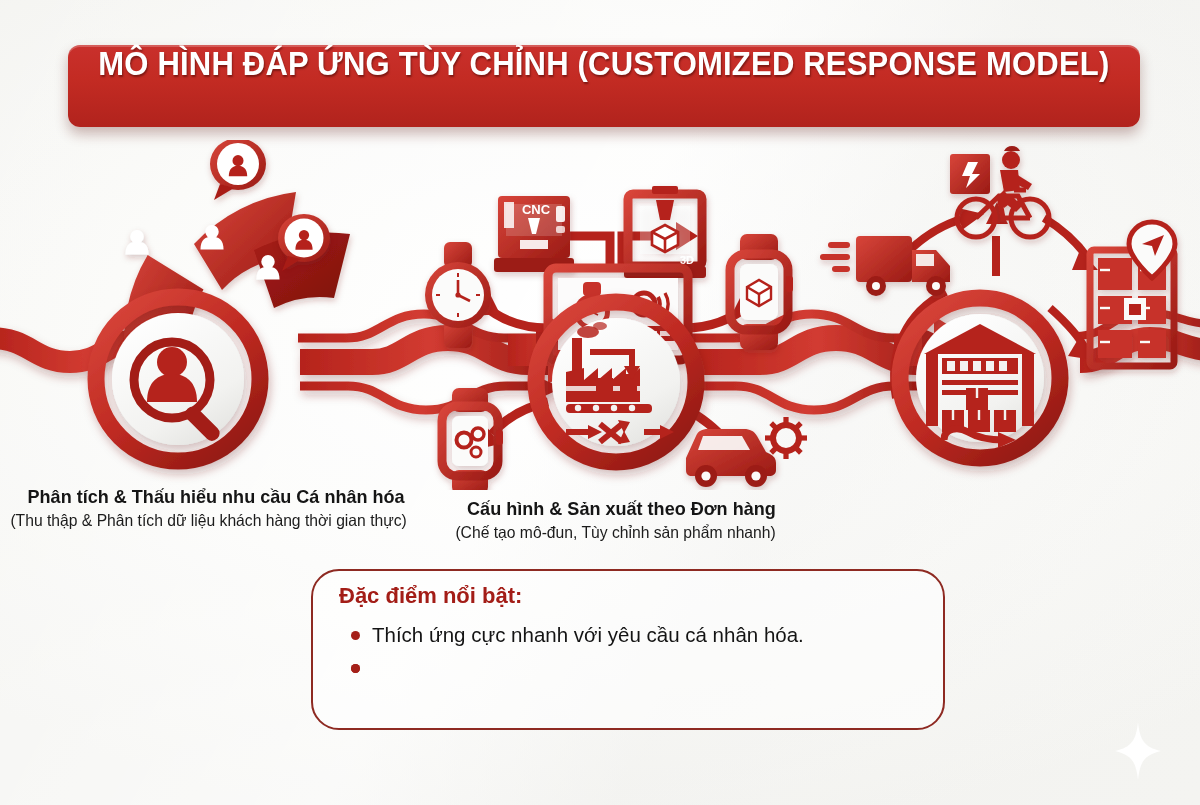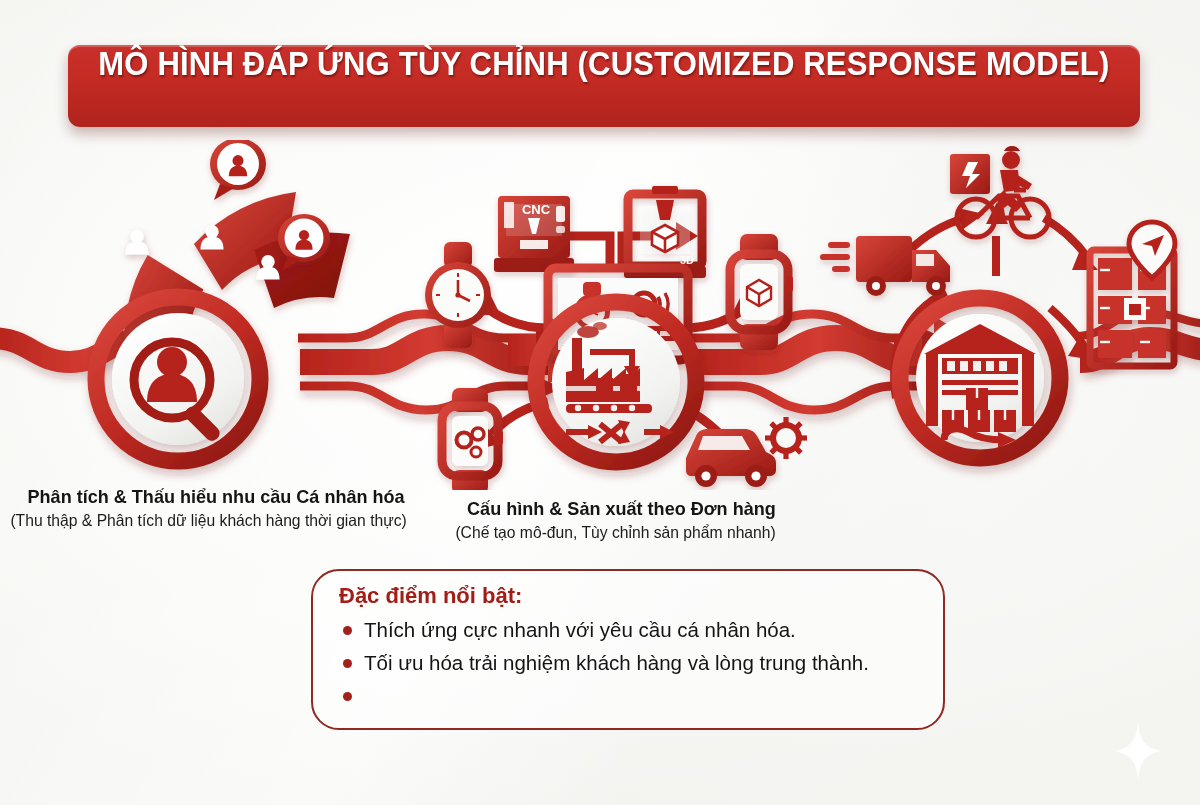--- a/index.html
+++ b/index.html
@@ -109,21 +109,21 @@
   .feature-title {
     color: #a31d17;
     font-family: "Liberation Sans", sans-serif;
     font-weight: bold;
     font-size: 22px;
     line-height: 28px;
     margin-bottom: 3px;
   }
   .feature-list {
     list-style: none;
-    margin: 0;
+    margin: 8px;
     padding: 0;
   }
   .feature-list li {
     position: relative;
     padding-left: 25px;
     font-family: "Liberation Sans", sans-serif;
     font-size: 20.5px;
     line-height: 33px;
     color: #141414;
     white-space: nowrap;
@@ -607,21 +607,20 @@
 
   <div class="feature-box">
     <div class="feature-title">Đặc điểm nổi bật:</div>
     <ul class="feature-list">
       <li>
         <span class="bullet"></span>
         <span>Thích ứng cực nhanh với yêu cầu cá nhân hóa.</span>
       </li>
       <li>
         <span class="bullet"></span>
-        <span>Tối ưu hóa trải nghiệm khách hàng và lòng trung thành.</span>
       </li>
       <li>
         <span class="bullet"></span>
       </li>
     </ul>
   </div>
 
   <svg class="sparkle" viewBox="0 0 48 58">
     <path d="M 24,0 C 26,18 30,25 47,29 C 30,33 26,40 24,58 C 22,40 18,33 1,29 C 18,25 22,18 24,0 Z" fill="#ffffff" opacity="0.96"></path>
   </svg>

